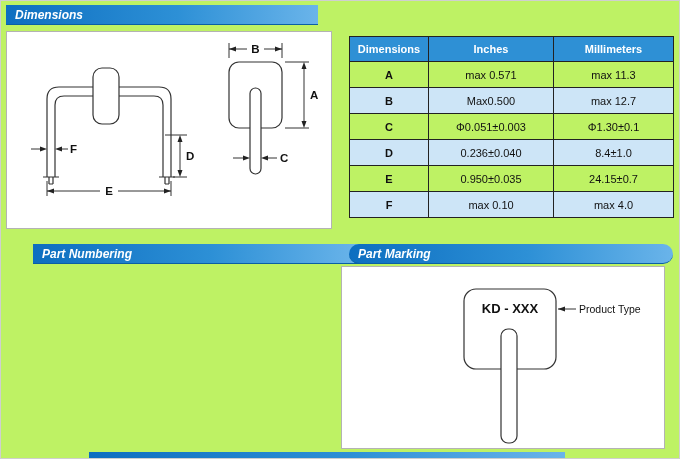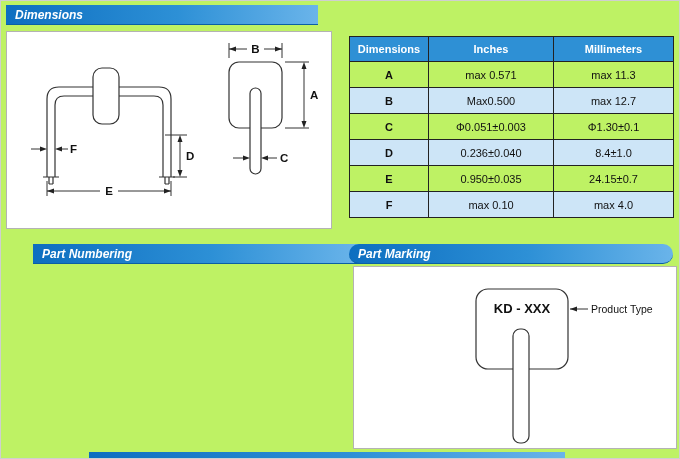--- a/index.html
+++ b/index.html
@@ -7,21 +7,21 @@
   .bar{position:absolute;height:20px;background:linear-gradient(90deg,#0d6ec0 0%,#2d90d6 55%,#6ab4ea 100%);
        color:#fff;font-weight:bold;font-style:italic;font-size:12px;line-height:20px;
        padding-left:9px;box-sizing:border-box;border-bottom:1px solid #0b5fa4;}
   .bar-dim{left:5px;top:4px;width:312px;}
   .bar-pn{left:5px;top:243px;width:326px;margin-left:27px;}
   .bar-pm{left:348px;top:243px;width:324px;border-radius:10px;}
   .bar-bottom{left:88px;top:451px;width:476px;height:14px;}
   .panel{position:absolute;background:#fff;border:1px solid #b3b3b3;box-sizing:border-box;}
   .panel-drawing{left:5px;top:30px;width:326px;height:198px;}
   .panel-pn{left:5px;top:265px;width:326px;height:183px;}
-  .panel-pm{left:352px;top:265px;width:324px;height:183px;}
+  .panel-pm{left:340px;top:265px;width:324px;height:183px;}
   table.dims{position:absolute;left:348px;top:35px;width:324px;border-collapse:collapse;table-layout:fixed;font-size:11px;color:#111;}
   table.dims th,table.dims td{border:1px solid #222;height:25px;text-align:center;padding:0 2px;overflow:hidden;white-space:nowrap;}
   table.dims thead th{background:#2e90d5;color:#fff;font-weight:bold;height:24px;}
   table.dims tbody tr:nth-child(even){background:#cde5f7;}
   table.dims td.dim{font-weight:bold;}
   svg{display:block;font-family:"Liberation Sans",sans-serif;}
   .dim-label{font-weight:bold;font-size:11.5px;fill:#111;}
   .small-label{font-size:10.5px;fill:#111;}
   .code-big{font-weight:bold;font-size:17px;letter-spacing:2px;fill:#111;}
   .code-mid{font-weight:bold;font-size:13px;fill:#111;}

